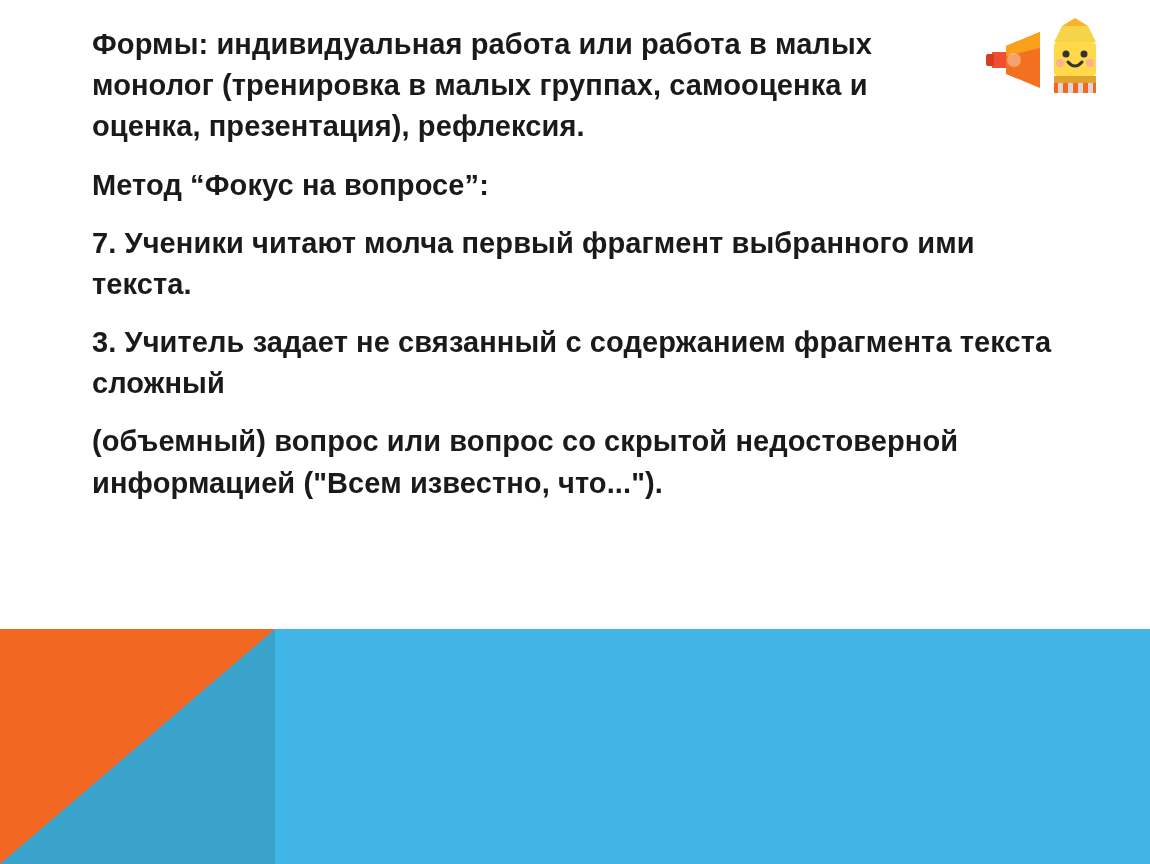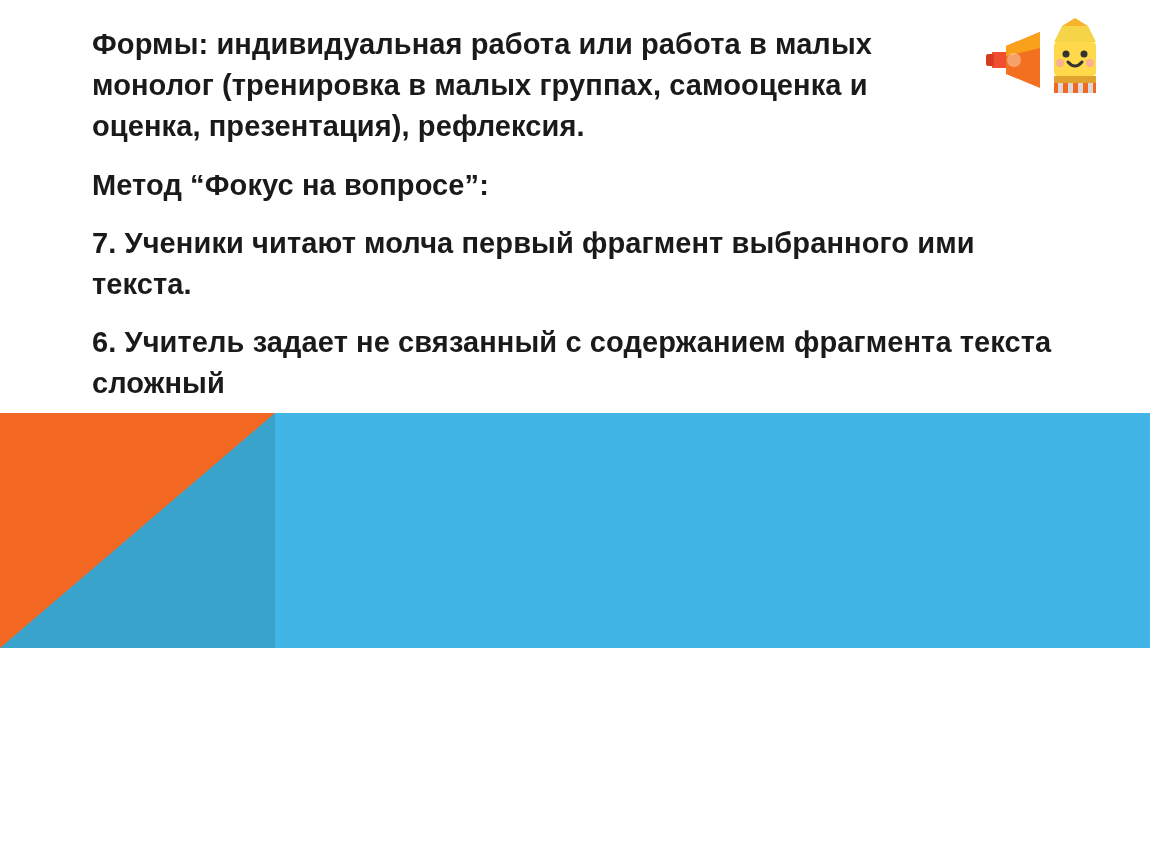--- a/index.html
+++ b/index.html
@@ -10,21 +10,21 @@
     width: 1150px;
     height: 864px;
     background: #ffffff;
     font-family: "Liberation Sans", sans-serif;
     overflow: hidden;
     position: relative;
   }
   .slide {
     position: relative;
     width: 1150px;
-    height: 648px;
+    height: 864px;
     background: #ffffff;
     overflow: hidden;
   }
   .content {
     position: absolute;
     left: 92px;
     top: 24px;
     width: 990px;
   }
   .para {
@@ -82,21 +82,22 @@
 </style>
 </head>
 <body>
 
 <div class="slide">
 
   <div class="content">
     <p class="para first">Формы: индивидуальная работа или работа в малых монолог (тренировка в малых группах, самооценка и оценка, презентация), рефлексия.</p>
     <p class="para">Метод “Фокус на вопросе”:</p>
     <p class="para">7. Ученики читают молча первый фрагмент выбранного ими текста.</p>
-    <p class="para">6. Учитель задает не связанный с содержанием фрагмента текста сложный</p>
+    <p class="para">3. Учитель задает не связанный с содержанием фрагмента текста сложный</p>
+    <p class="para">(объемный) вопрос или вопрос со скрытой недостоверной информацией ("Всем известно, что...").</p>
   </div>
 
   <div class="decor-icon">
     <svg width="118" height="80" viewBox="0 0 118 80" xmlns="http://www.w3.org/2000/svg">
 
       <g>
         <path d="M8 34 L8 50 L22 50 L22 34 Z" fill="#f04e30"></path>
         <path d="M22 28 L56 14 L56 70 L22 56 Z" fill="#f37021"></path>
         <path d="M22 28 L56 14 L56 30 L22 38 Z" fill="#f9a11b"></path>
         <rect x="2" y="36" width="8" height="12" rx="2" fill="#d63c1e"></rect>

